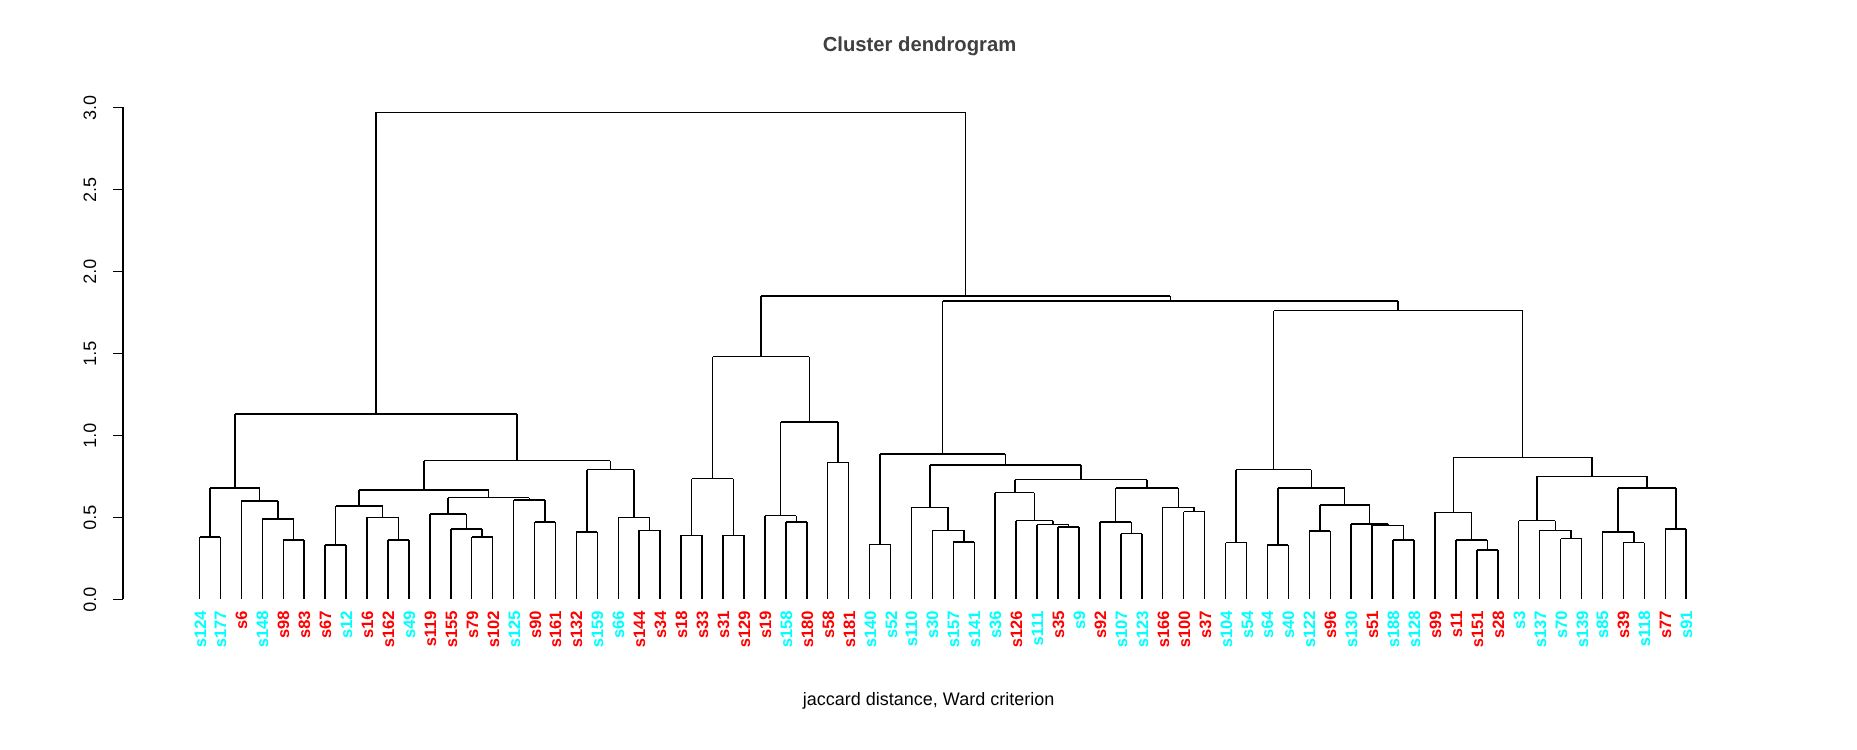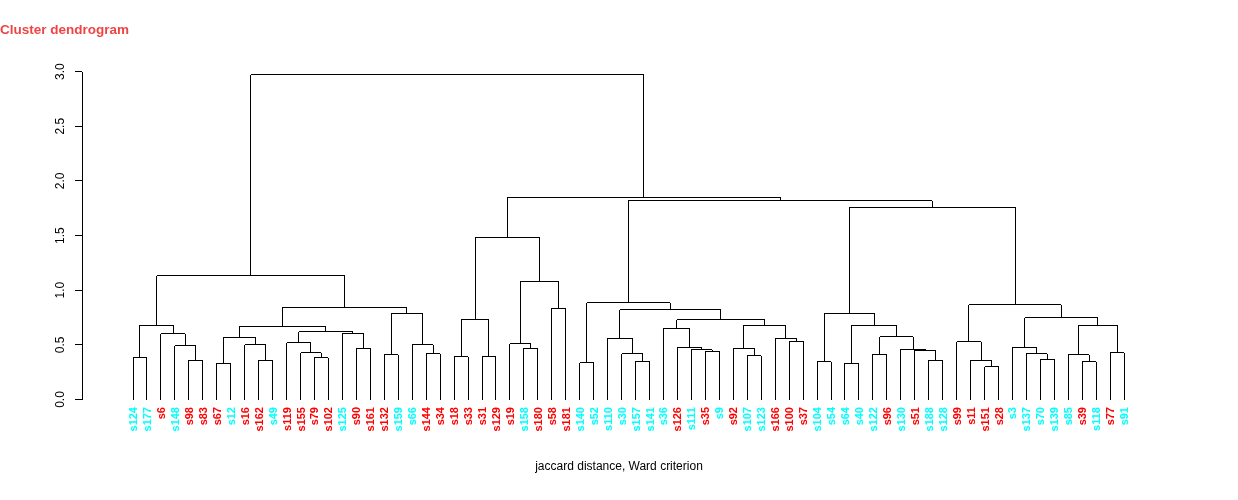--- a/index.html
+++ b/index.html
@@ -1,19 +1,19 @@
 <!DOCTYPE html>
 <html><head>
 <meta charset="utf-8">
 <style>
   html,body{margin:0;padding:0;background:#ffffff;}
   #canvas{position:relative;width:1238px;height:500px;background:#ffffff;overflow:hidden;
           font-family:"Liberation Sans", sans-serif;}
-  #plot-title{position:absolute;left:0;top:22px;width:1226px;text-align:left;
-              font-size:13.5px;font-weight:bold;color:#ef4444;}
+  #plot-title{position:absolute;left:0;top:22px;width:1226px;text-align:center;
+              font-size:13.5px;font-weight:bold;color:#404040;}
   #axis-caption{position:absolute;left:0;top:459px;width:1238px;text-align:center;
               font-size:12px;color:#000;}
   svg{position:absolute;left:0;top:0;}
   svg line{stroke:#000;stroke-width:1;shape-rendering:crispEdges;}
   svg text{font-family:"Liberation Sans", sans-serif;}
 </style>
 </head>
 <body>
 
 <div id="canvas">

